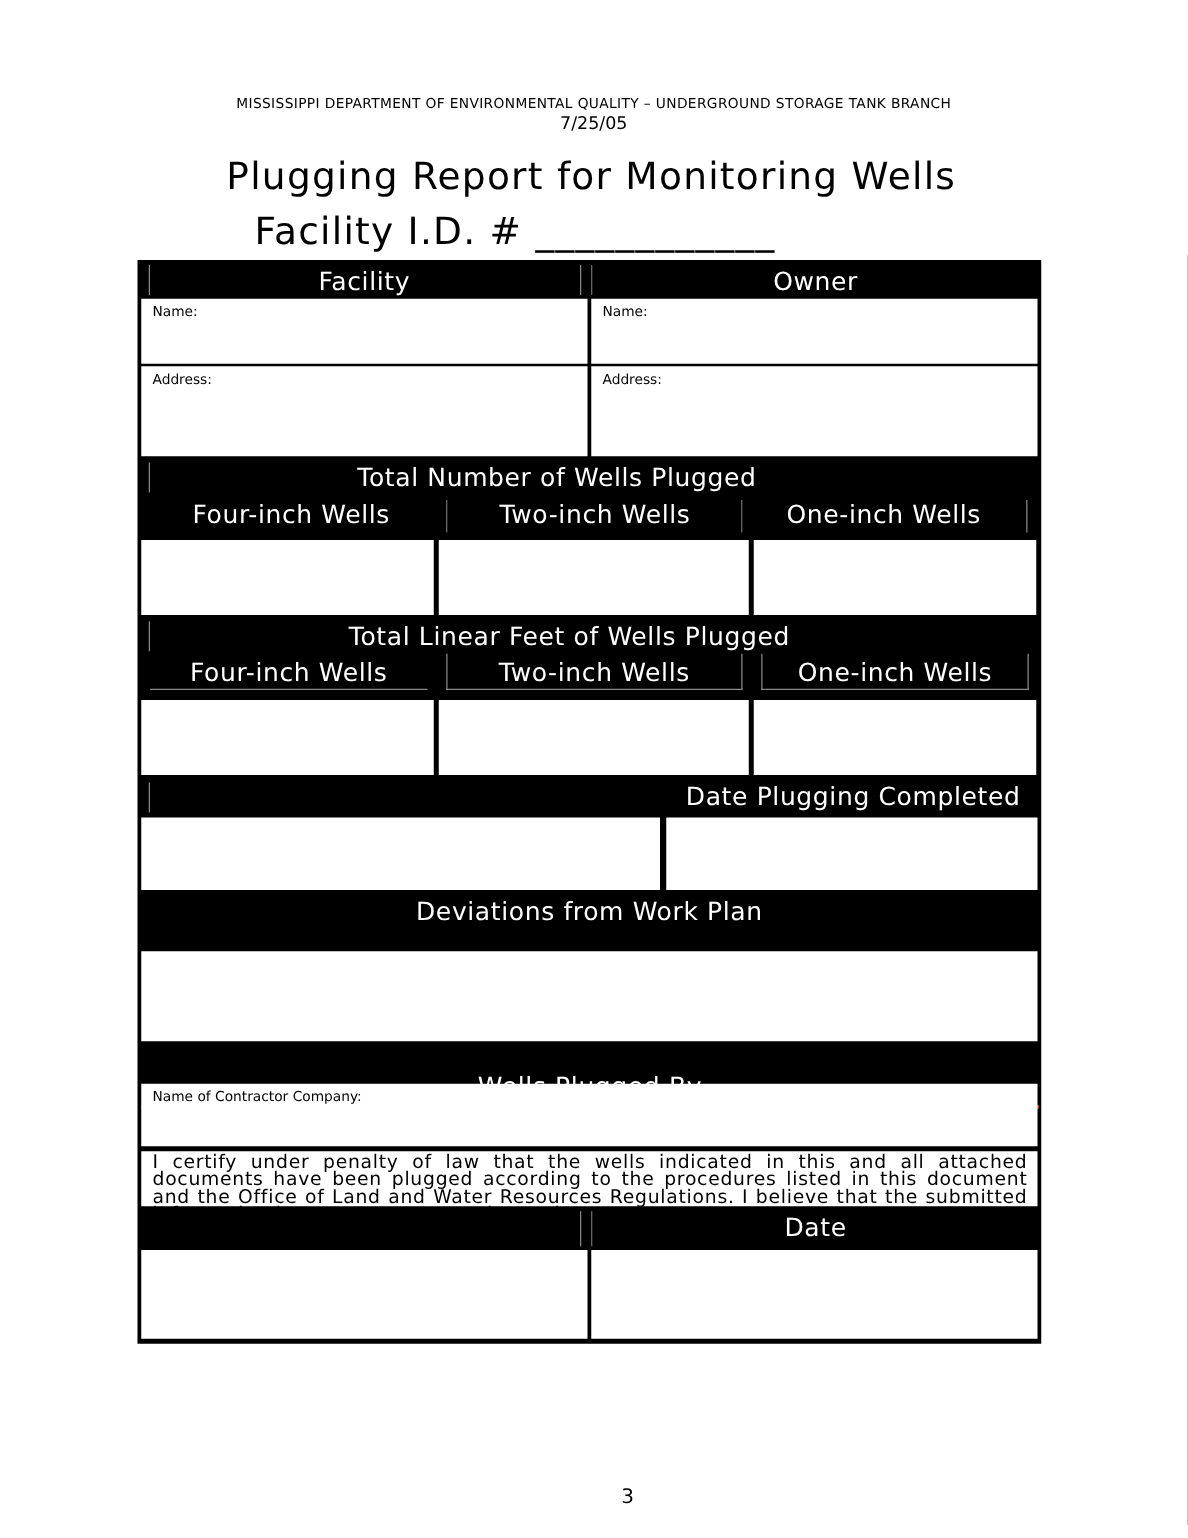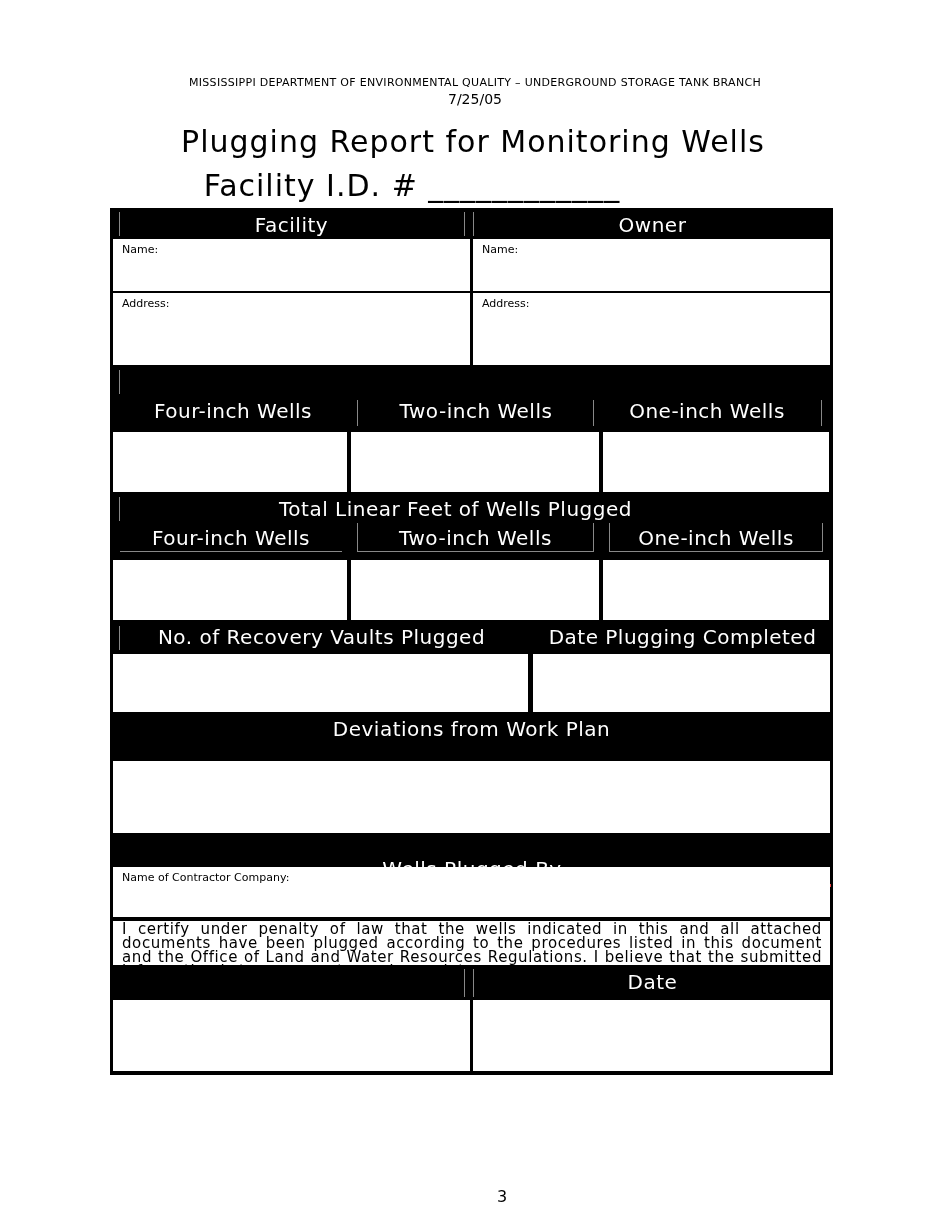--- a/index.html
+++ b/index.html
@@ -43,41 +43,41 @@
     <span class="lbl">Address:</span>
   </div>
 
   <div class="cell" style="left:363px;top:31px;width:357px;height:52px;">
     <span class="lbl">Name:</span>
   </div>
   <div class="cell" style="left:363px;top:85px;width:357px;height:72px;">
     <span class="lbl">Address:</span>
   </div>
 
+  <div class="bar" style="left:10px;top:159px;width:711px;height:28px;padding-right:60px;box-sizing:border-box;">Total  Number of Wells  Plugged</div>
   <div class="sep" style="left:9px;top:162px;height:24px;"></div>
   <div class="bar" style="left:3px;top:188px;width:240px;height:34px;">Four-inch Wells</div>
   <div class="sep" style="left:247px;top:192px;height:26px;"></div>
   <div class="bar" style="left:248px;top:188px;width:236px;height:34px;">Two-inch Wells</div>
   <div class="sep" style="left:483px;top:192px;height:26px;"></div>
   <div class="bar" style="left:484px;top:188px;width:226px;height:34px;">One-inch Wells</div>
   <div class="sep" style="left:711px;top:192px;height:26px;"></div>
   <div class="cell" style="left:3px;top:224px;width:234px;height:60px;"></div>
   <div class="cell" style="left:241px;top:224px;width:248px;height:60px;"></div>
   <div class="cell" style="left:493px;top:224px;width:226px;height:60px;"></div>
 
   <div class="bar" style="left:10px;top:286px;width:711px;height:28px;padding-right:40px;box-sizing:border-box;">Total Linear Feet of Wells Plugged</div>
   <div class="sep" style="left:9px;top:289px;height:24px;"></div>
   <div class="bar" style="left:10px;top:315px;width:222px;height:28px;border-bottom:1px solid #888;">Four-inch Wells</div>
   <div class="bar" style="left:247px;top:315px;width:235px;height:28px;border:1px solid #888;border-top:none;">Two-inch Wells</div>
   <div class="bar" style="left:499px;top:315px;width:212px;height:28px;border:1px solid #888;border-top:none;">One-inch Wells</div>
   <div class="cell" style="left:3px;top:352px;width:234px;height:60px;"></div>
   <div class="cell" style="left:241px;top:352px;width:248px;height:60px;"></div>
   <div class="cell" style="left:493px;top:352px;width:226px;height:60px;"></div>
 
-  <div class="bar" style="left:10px;top:414px;width:403px;height:30px;">No. of Recovery Vaults Plugged</div>
   <div class="sep" style="left:9px;top:418px;height:24px;"></div>
   <div class="bar" style="left:424px;top:414px;width:297px;height:30px;">Date Plugging Completed</div>
   <div class="cell" style="left:3px;top:446px;width:415px;height:58px;"></div>
   <div class="cell" style="left:423px;top:446px;width:297px;height:58px;"></div>
 
   <div class="bar" style="left:3px;top:506px;width:717px;height:46px;line-height:normal;padding-top:2px;box-sizing:border-box;">
     <span style="display:block;font-size:20px;line-height:26px;">Deviations from Work Plan</span>
   </div>
   <div class="cell" style="left:3px;top:553px;width:717px;height:72px;"></div>
 

